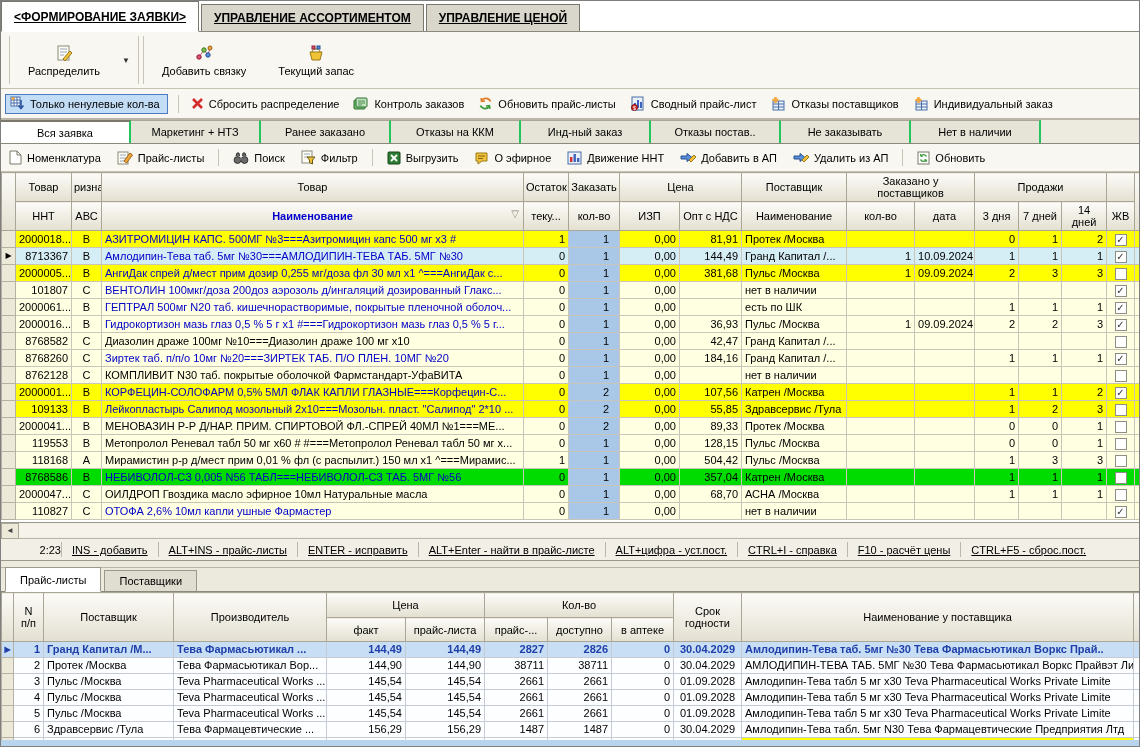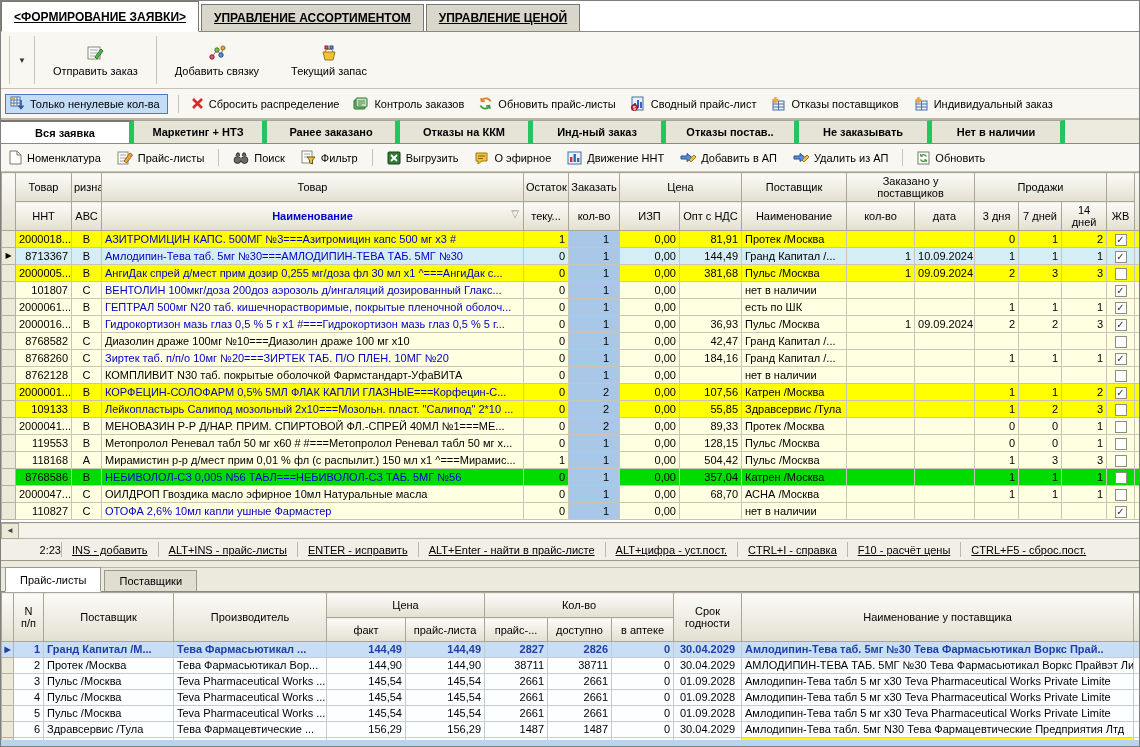--- a/index.html
+++ b/index.html
@@ -13,21 +13,21 @@
   .bigbtn{display:flex;flex-direction:column;align-items:center;justify-content:center;gap:3px;padding:4px 16px;min-width:70px;cursor:default;}
   .bigbtn .lbl{white-space:nowrap;}
   .ddarrow{display:flex;align-items:center;padding:0 6px;font-size:8px;color:#333;}
   .vsep{width:1px;background:#c8c5b8;margin:4px 2px;}
   
   .tb2{height:29px;background:#F8F7F2;border-bottom:2px solid #b9b6a9;display:flex;align-items:center;padding-left:4px;gap:10px;}
   .togglebtn{display:flex;align-items:center;gap:5px;background:#C3DDF6;border:1px solid #4C7BBF;padding:2px 7px 2px 4px;height:20px;box-sizing:border-box;white-space:nowrap;}
   .flatbtn{display:flex;align-items:center;gap:5px;white-space:nowrap;padding:2px 2px;cursor:default;}
   
   .viewtabs{height:23px;background:#EDEAE0;display:flex;border-bottom:1px solid #8b887c;}
-  .vtab{display:flex;align-items:center;justify-content:center;padding:0 14px;min-width:100px;font-weight:bold;background:#E6E3D7;border-right:5px solid #22c55e;border-top:1px solid #a9a699;cursor:default;white-space:nowrap;}
+  .vtab{display:flex;align-items:center;justify-content:center;padding:0 14px;min-width:100px;font-weight:normal;background:#E6E3D7;border-right:2px solid #22c55e;border-top:1px solid #a9a699;cursor:default;white-space:nowrap;}
   .vtab.active{background:#FFFFFF;border-top:2px solid #7a776c;}
   
   .tb3{height:27px;background:#F8F7F2;border-bottom:1px solid #c6c3b5;display:flex;align-items:center;gap:12px;padding-left:6px;}
   .tb3 .vsep{height:17px;margin:0;}
   
   .gridwrap{height:350px;background:#FFFFFF;border-bottom:1px solid #9b988c;overflow:hidden;}
   table{border-collapse:collapse;table-layout:fixed;width:1140px;}
   .maingrid th{background:linear-gradient(#FCFBF7,#E3E0D1);border:1px solid #A9A697;font-weight:normal;font-size:11px;padding:1px 2px;overflow:hidden;white-space:normal;}
   .maingrid tr.h1 th{height:26px;}
   .maingrid tr.h2 th{height:26px;}
@@ -74,30 +74,30 @@
 <div class="app">
 
   <div class="maintabs">
     <div class="mtab active">&lt;ФОРМИРОВАНИЕ ЗАЯВКИ&gt;</div>
     <div class="mtab">УПРАВЛЕНИЕ АССОРТИМЕНТОМ</div>
     <div class="mtab">УПРАВЛЕНИЕ ЦЕНОЙ</div>
   </div>
 
   <div class="tb1">
     <div class="vsep"></div>
+    <div class="bigbtn">
+      <svg class="ico" width="18" height="18" viewBox="0 0 18 18">
+          <rect x="3" y="2" width="11" height="14" fill="#FDFDF5" stroke="#8a8a7a"></rect>
+          <path d="M5 5h7M5 8h7M5 11h4" stroke="#9aa6b8" stroke-width="1"></path>
+          <path d="M8 15 L15 7 L17 9 L10 17 Z" fill="#F3C13A" stroke="#9a7a17"></path>
+        </svg>
+      <span class="lbl">Распределить</span>
+    </div>
     <div class="ddarrow">▼</div>
     <div class="vsep"></div>
-    <div class="bigbtn">
-      <svg class="ico" width="18" height="18" viewBox="0 0 18 18">
-          <rect x="2" y="3" width="12" height="12" fill="#FDFDF5" stroke="#8a8a7a"></rect>
-          <path d="M4 6h8M4 9h8M4 12h5" stroke="#9aa6b8"></path>
-          <path d="M9 13 L15 5 L17 7 L11 15 Z" fill="#53B953" stroke="#2e6e2e"></path>
-        </svg>
-      <span class="lbl">Отправить заказ</span>
-    </div>
     <div class="vsep"></div>
     <div class="bigbtn">
       <svg class="ico" width="18" height="18" viewBox="0 0 18 18">
           <path d="M4 13 L9 6 L13 11 L15 4" stroke="#c05a7a" fill="none"></path>
           <circle cx="4" cy="13" r="2.2" fill="#E2536E" stroke="#8d2039"></circle>
           <circle cx="9" cy="6" r="2.2" fill="#7CC24E" stroke="#3f7a1c"></circle>
           <circle cx="13" cy="11" r="2.2" fill="#5A8EDC" stroke="#24508f"></circle>
           <circle cx="15" cy="4" r="2" fill="#F0A63C" stroke="#9a6210"></circle>
         </svg>
       <span class="lbl">Добавить связку</span>

